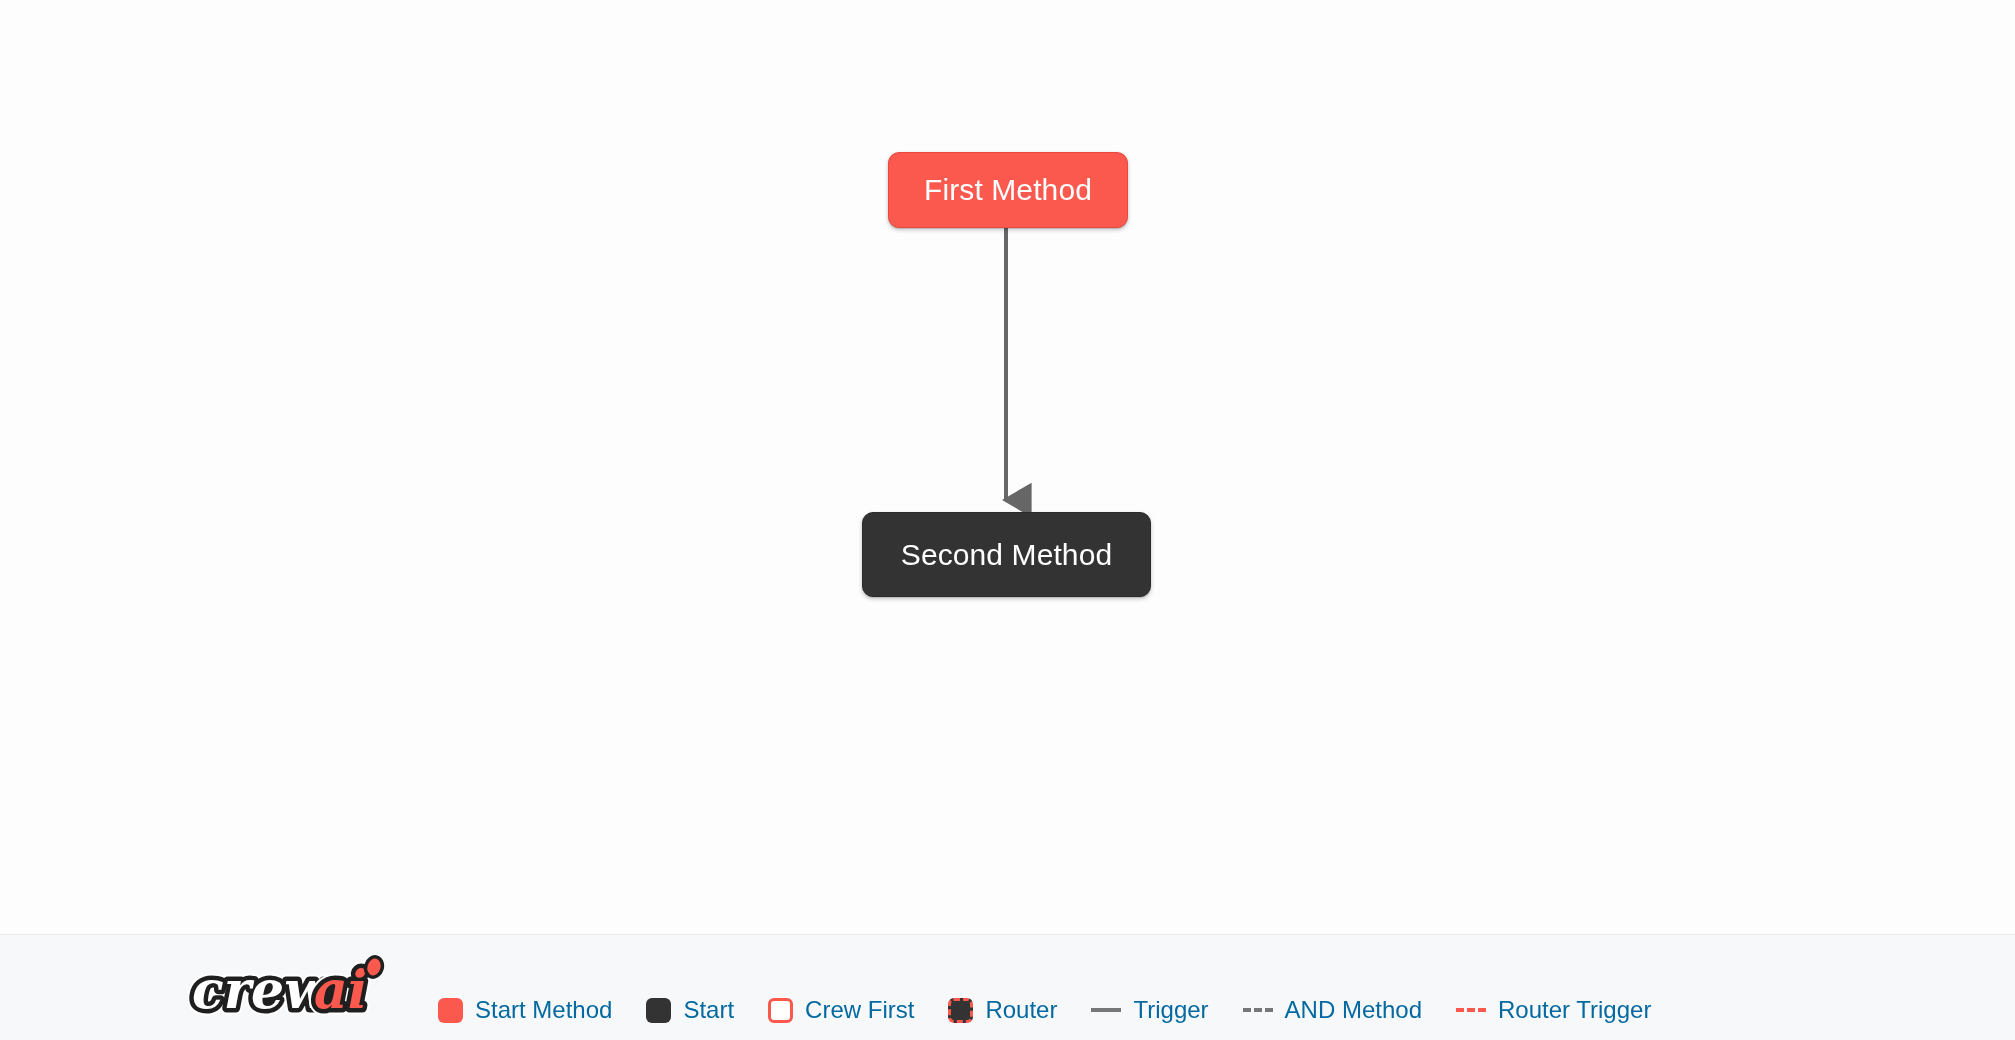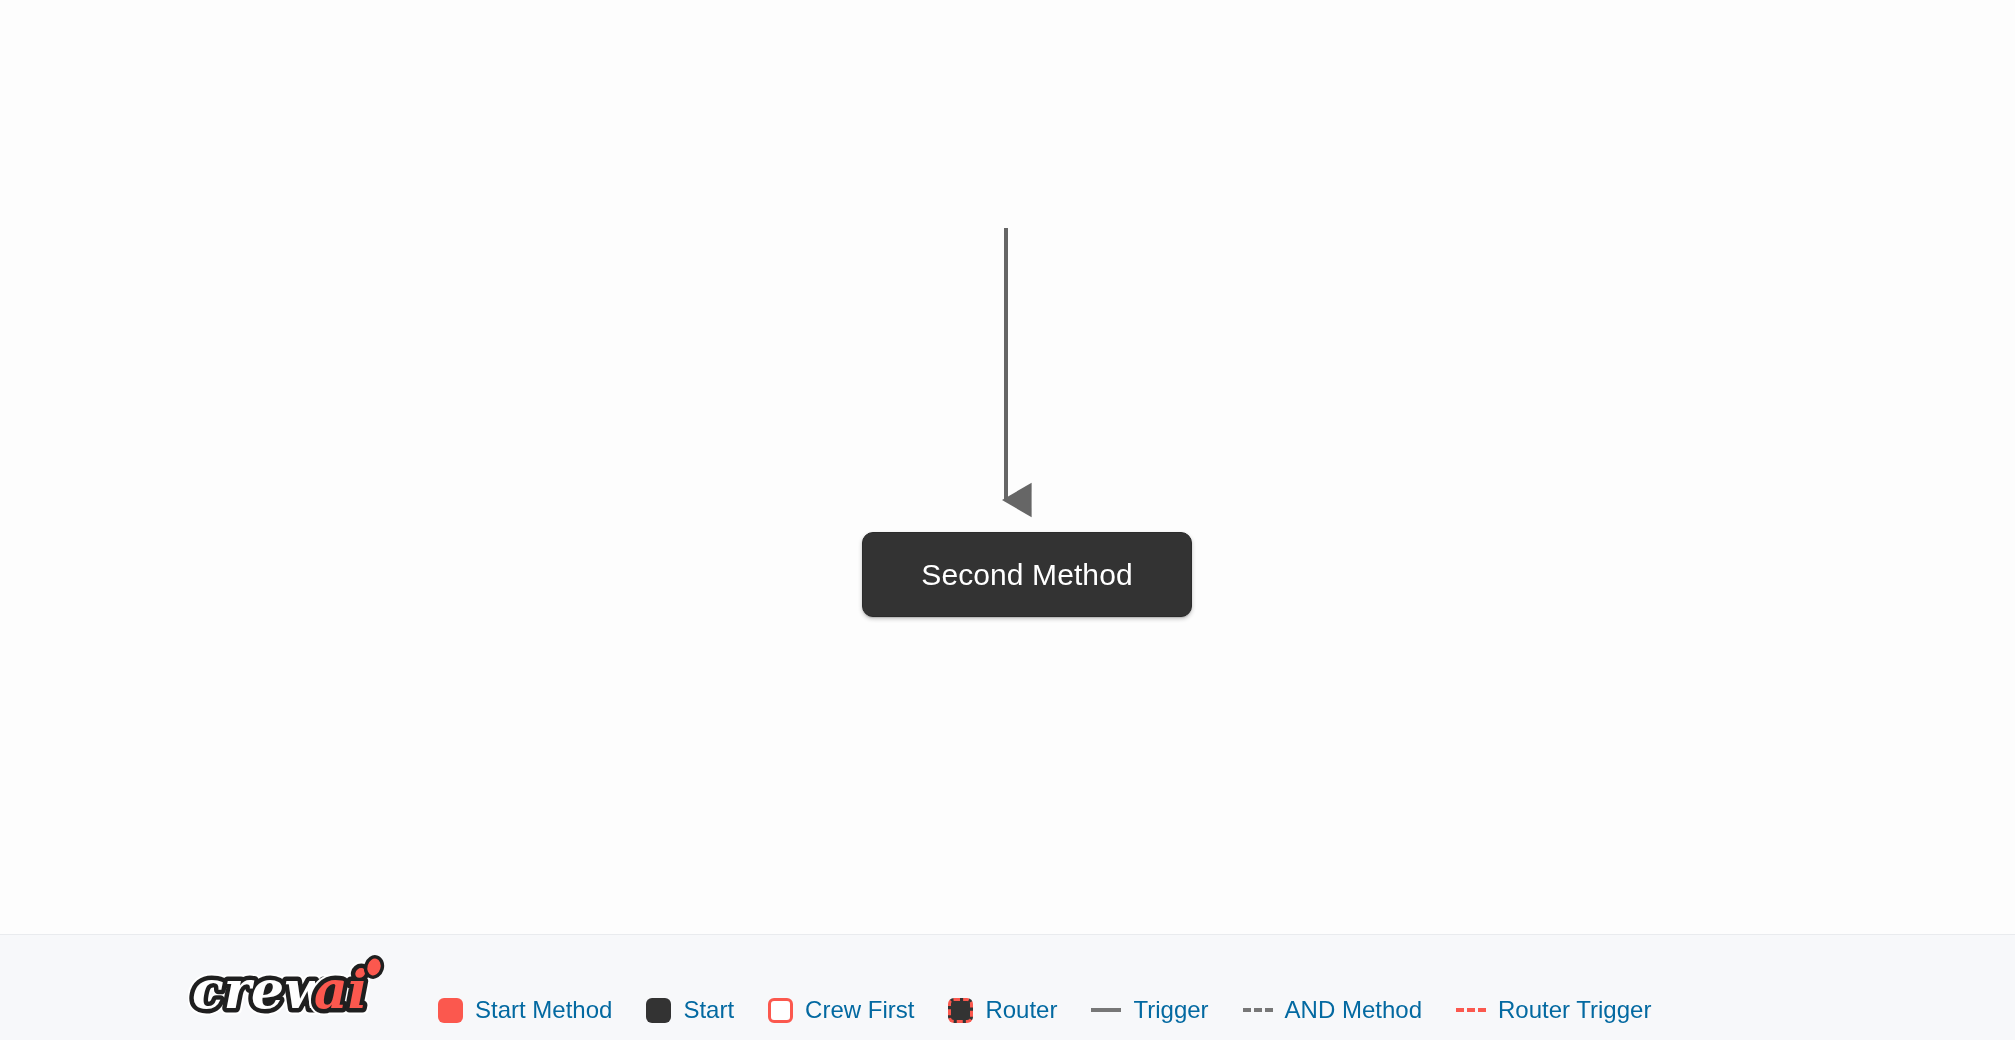--- a/index.html
+++ b/index.html
@@ -61,22 +61,22 @@
   .node-start {
     left: 888px;
     top: 152px;
     width: 240px;
     height: 76px;
     background: #fb584e;
     border: 1px solid #e8493f;
   }
   .node-method {
     left: 862px;
-    top: 532px;
-    width: 330px;
+    top: 512px;
+    width: 289px;
     height: 85px;
     background: #333333;
     border: 1px solid #2b2b2b;
   }
 
   
   .legend-bar {
     position: absolute;
     left: 0;
     top: 934px;
@@ -156,20 +156,23 @@
 
     <svg class="edges-layer" width="2015" height="934" viewBox="0 0 2015 934">
       <defs>
         <marker id="arrow-trigger" markerWidth="9" markerHeight="9" refX="4.5" refY="7.6" orient="auto" markerUnits="strokeWidth">
           <path d="M0.2,1.2 L4.5,8.6 L8.8,1.2 Z" fill="#666666"></path>
         </marker>
       </defs>
       <line x1="1006" y1="228" x2="1006" y2="500" stroke="#666666" stroke-width="4" marker-end="url(#arrow-trigger)"></line>
     </svg>
 
+    <div class="node node-start">
+      <span>First Method</span>
+    </div>
 
     <div class="node node-method">
       <span>Second Method</span>
     </div>
 
   </div>
 
   <div class="legend-bar">
     <div class="legend-inner">
 

